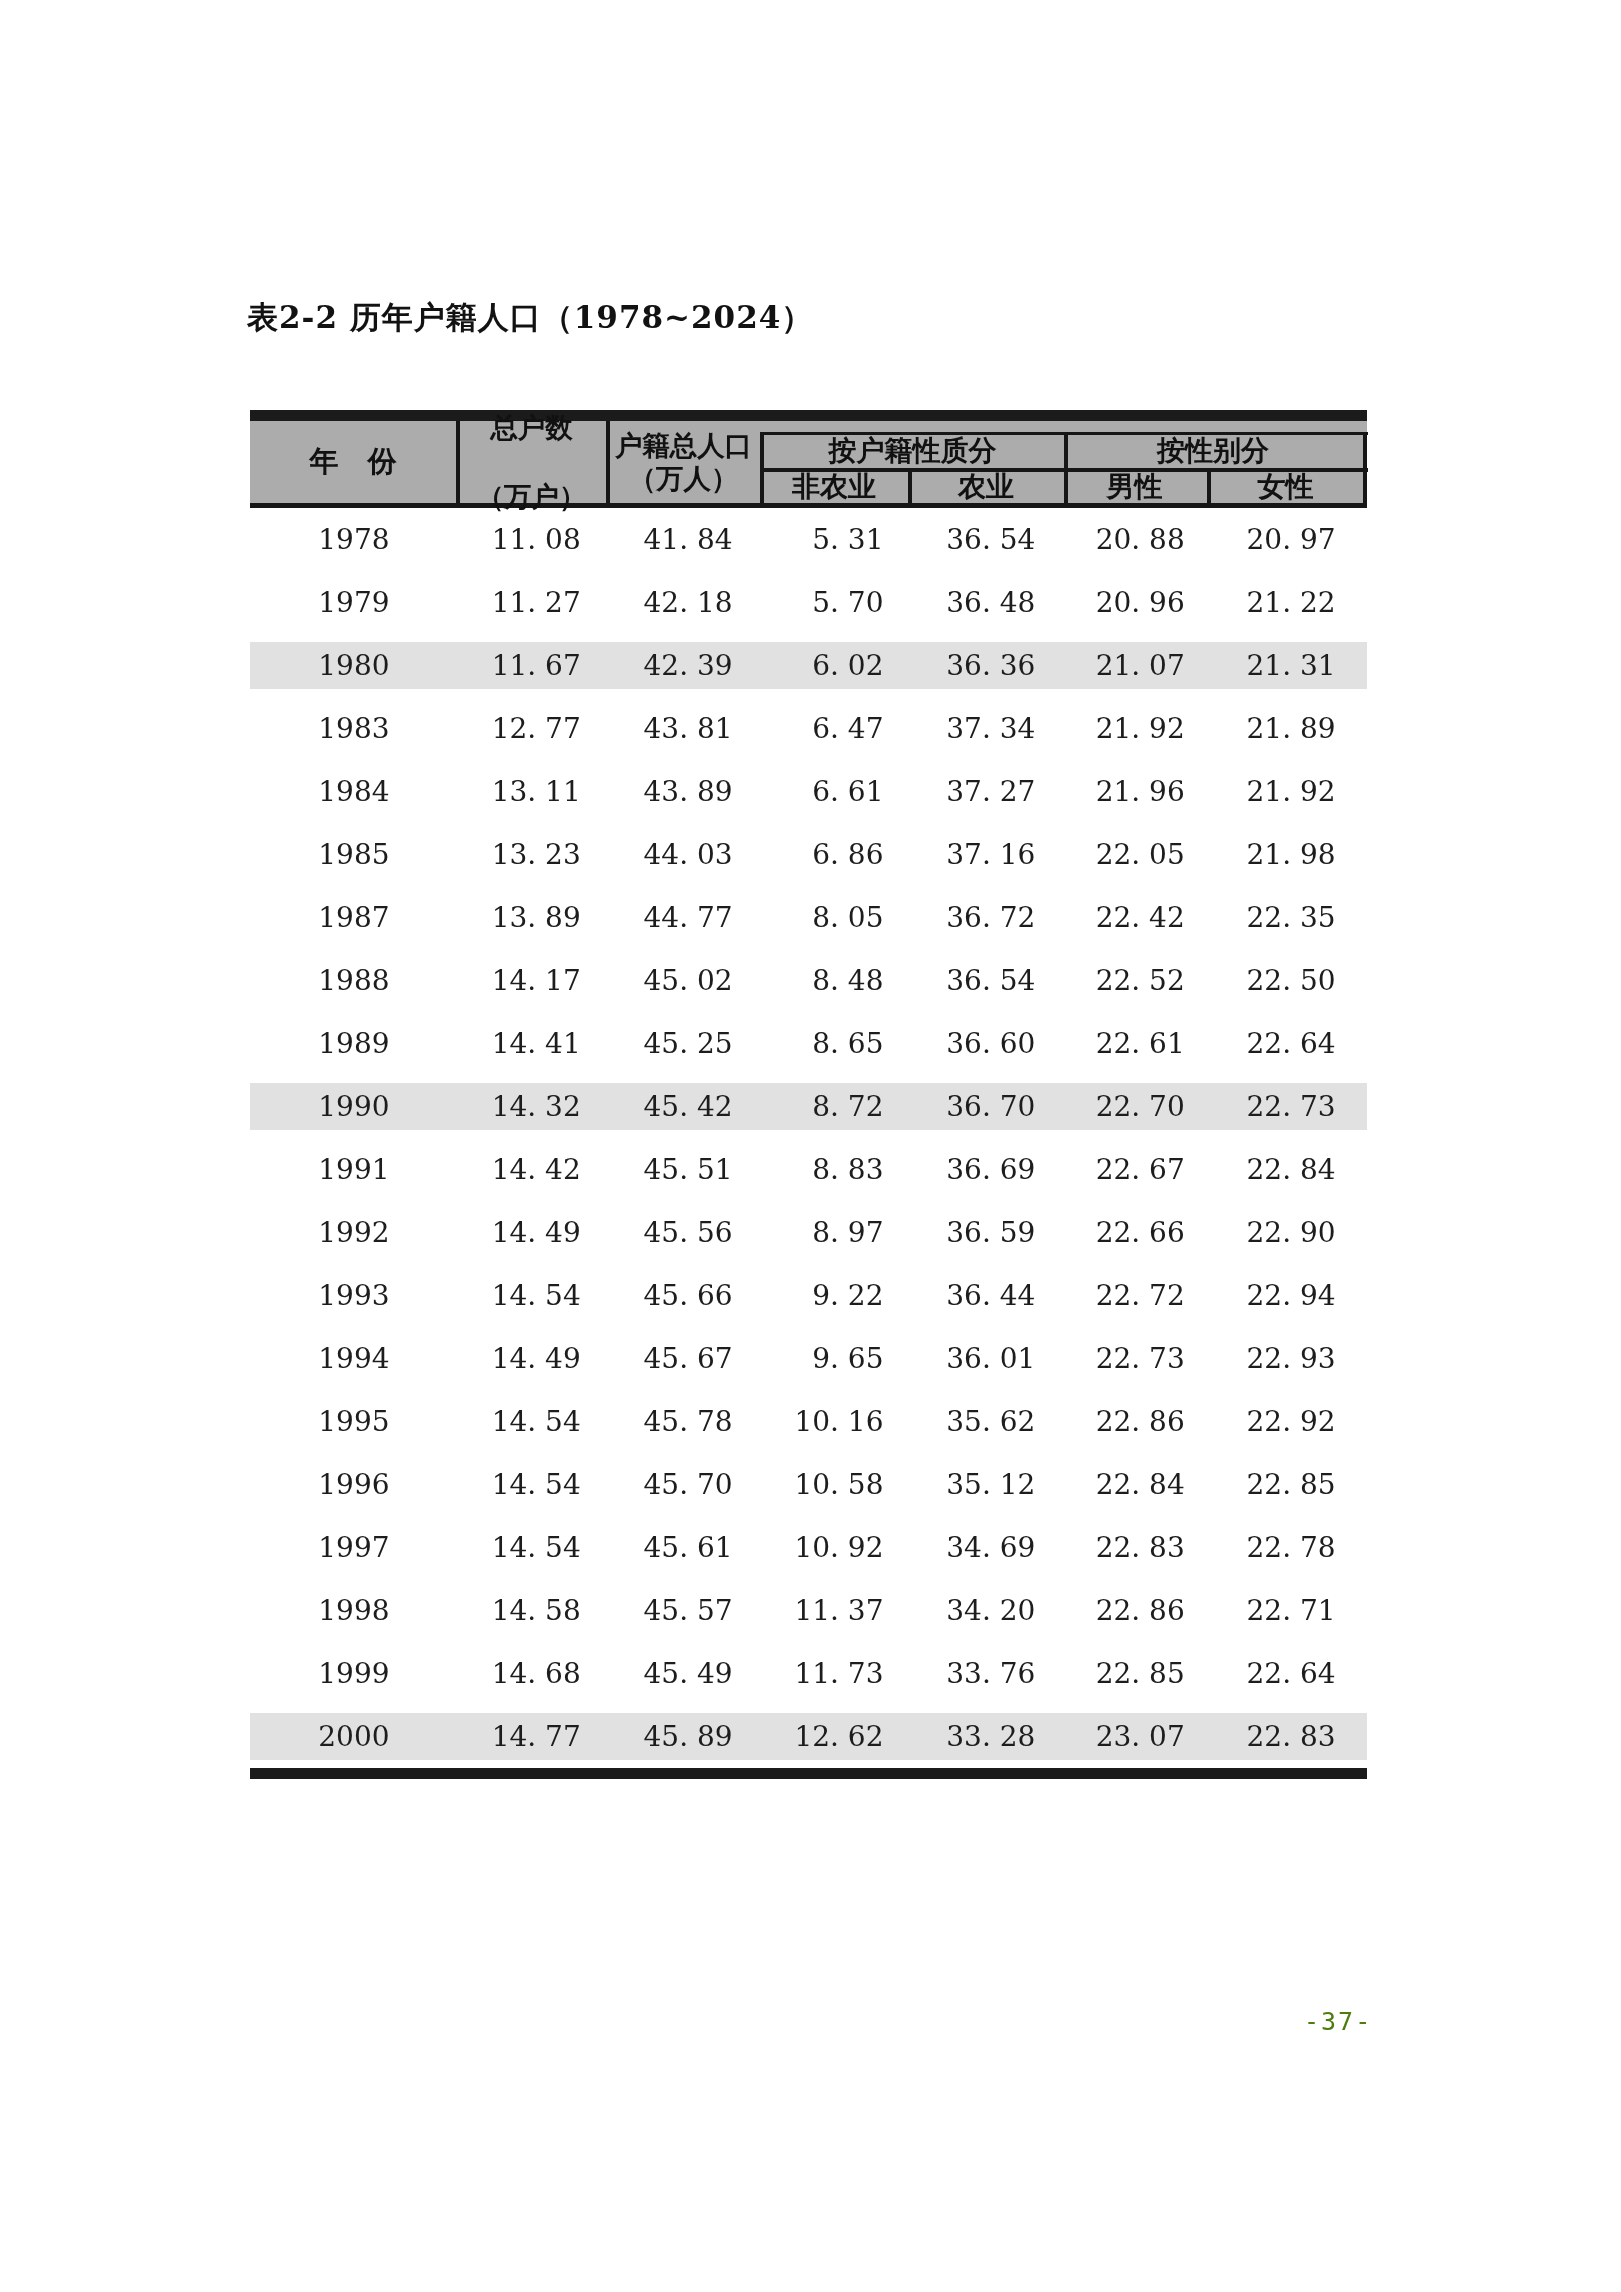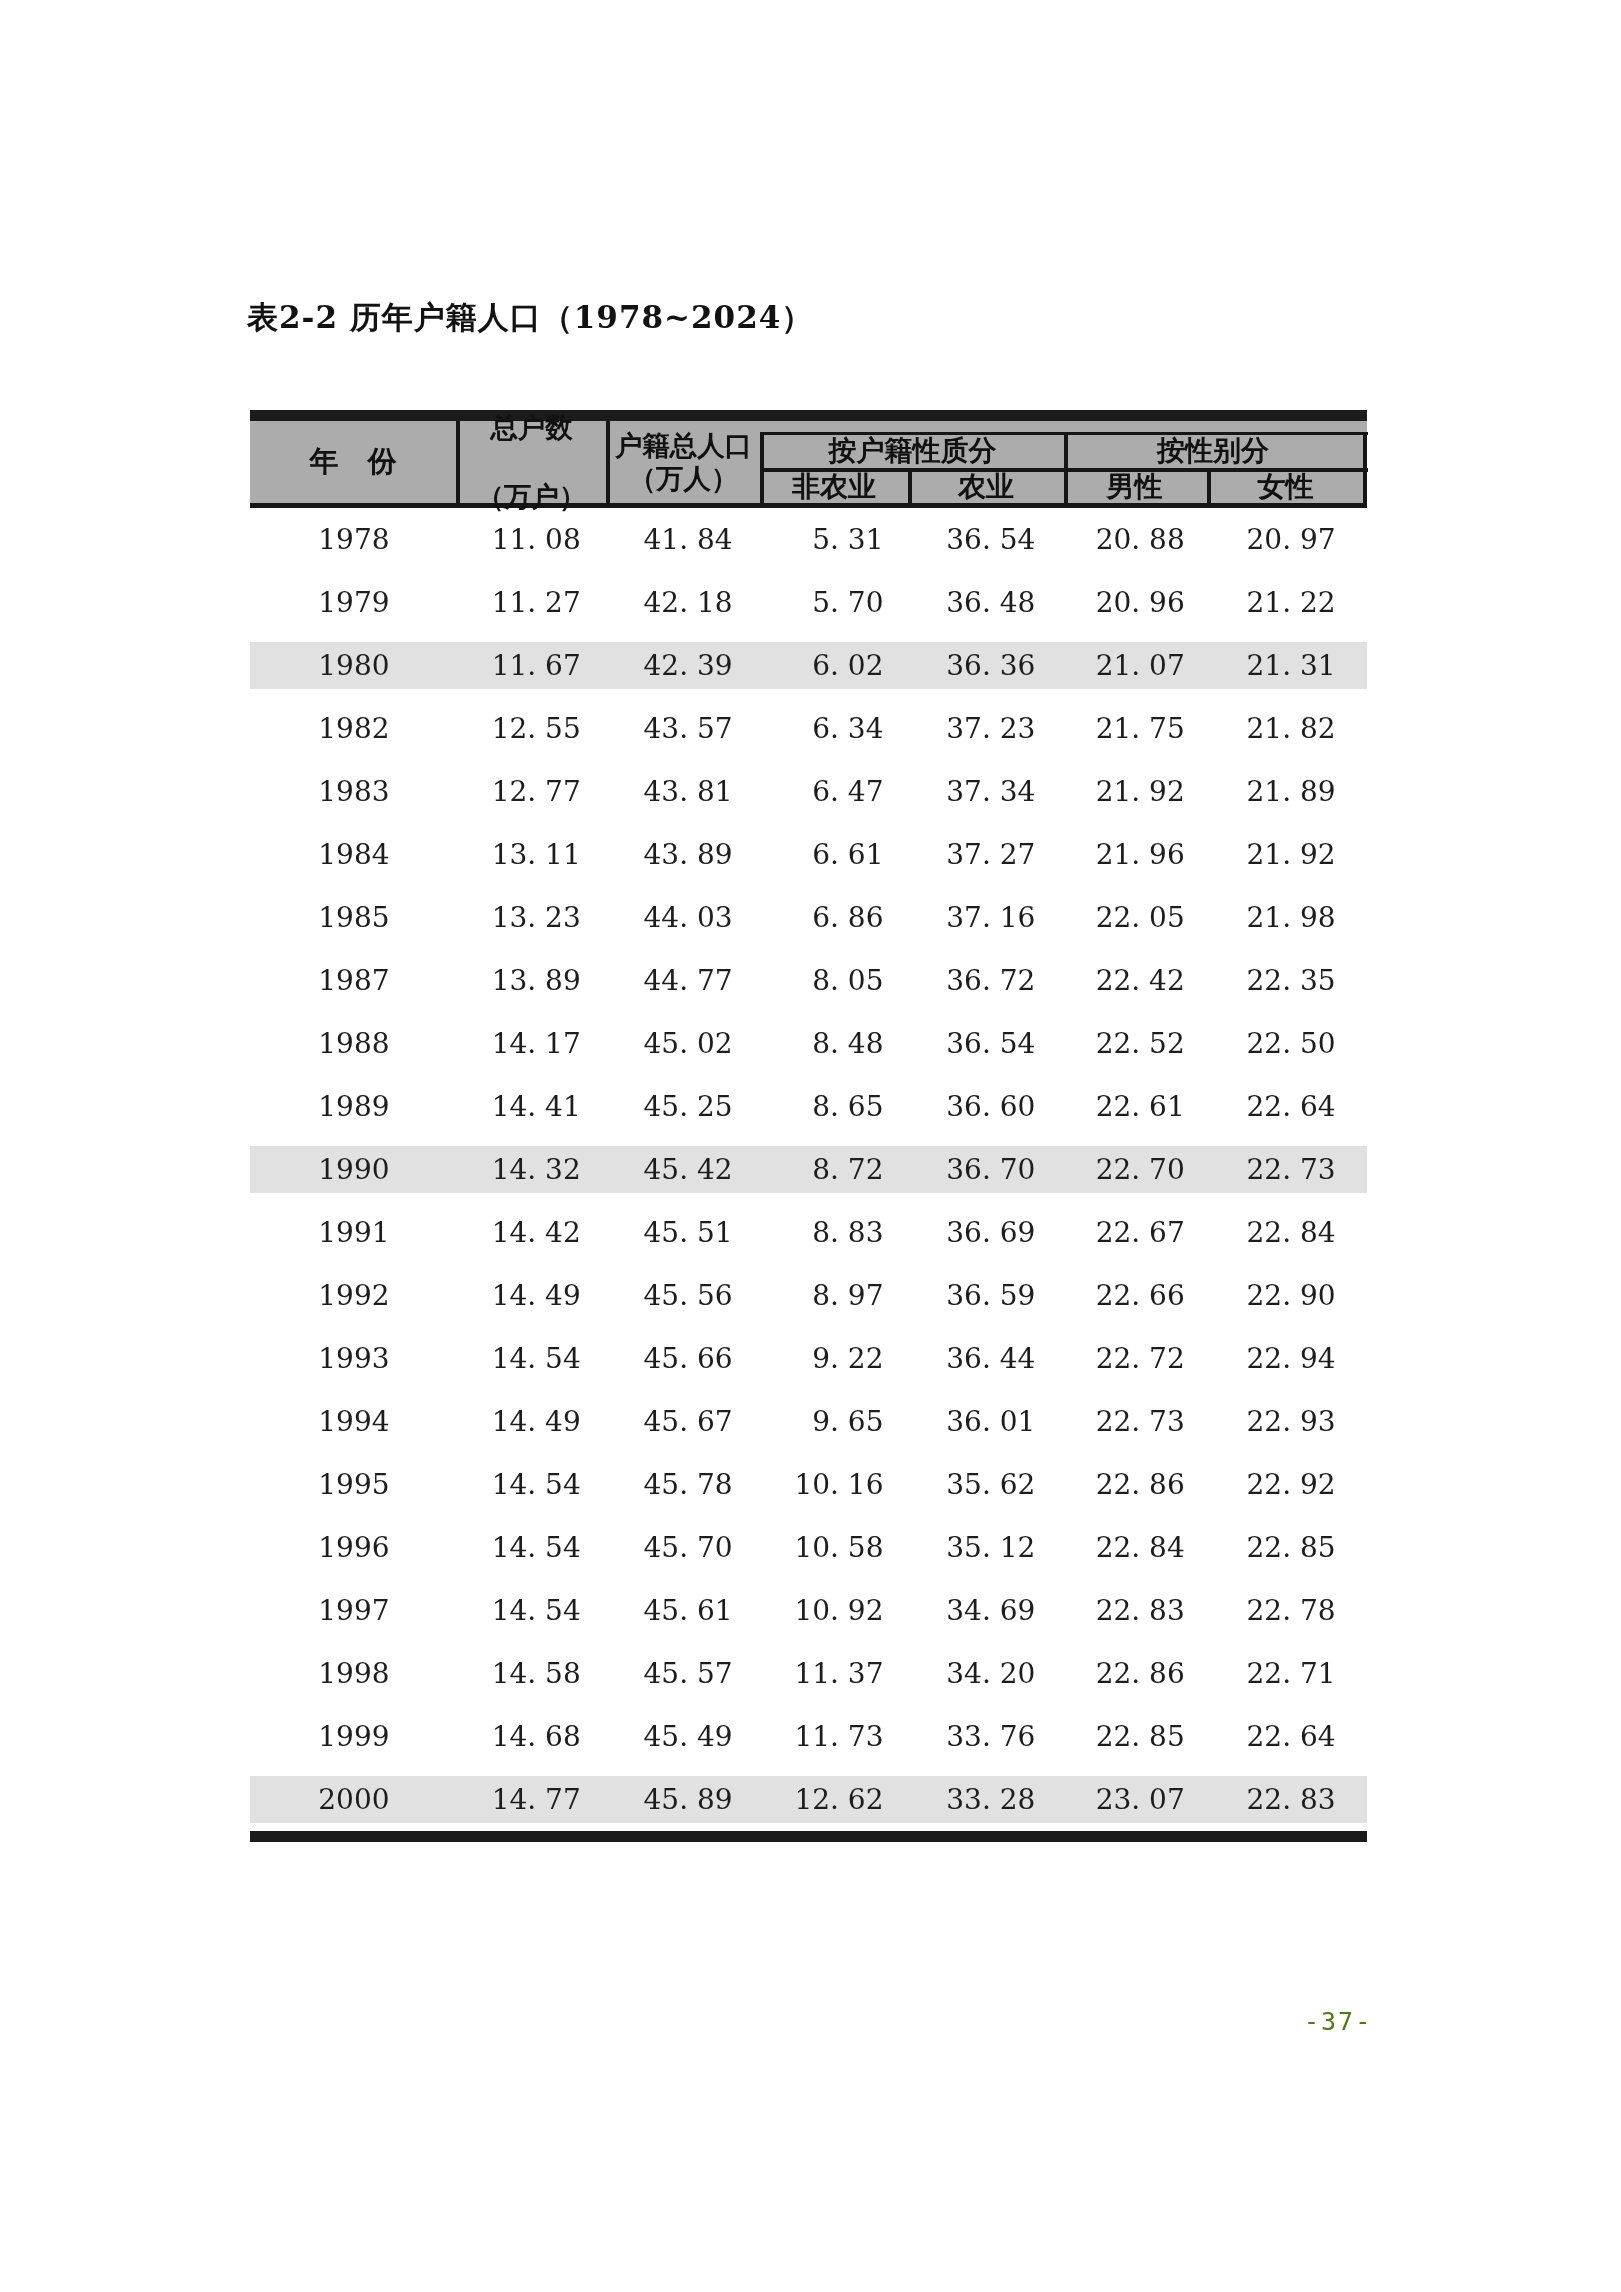--- a/index.html
+++ b/index.html
@@ -166,41 +166,20 @@
             <span class="num">36. 36</span>
           </div>
           <div class="cell c5">
             <span class="num">21. 07</span>
           </div>
           <div class="cell c6">
             <span class="num">21. 31</span>
           </div>
         </div>
         <div class="row">
-          <div class="cell c0">1982</div>
-          <div class="cell c1">
-            <span class="num">12. 55</span>
-          </div>
-          <div class="cell c2">
-            <span class="num">43. 57</span>
-          </div>
-          <div class="cell c3">
-            <span class="num">6. 34</span>
-          </div>
-          <div class="cell c4">
-            <span class="num">37. 23</span>
-          </div>
-          <div class="cell c5">
-            <span class="num">21. 75</span>
-          </div>
-          <div class="cell c6">
-            <span class="num">21. 82</span>
-          </div>
-        </div>
-        <div class="row">
           <div class="cell c0">1983</div>
           <div class="cell c1">
             <span class="num">12. 77</span>
           </div>
           <div class="cell c2">
             <span class="num">43. 81</span>
           </div>
           <div class="cell c3">
             <span class="num">6. 47</span>
           </div>

